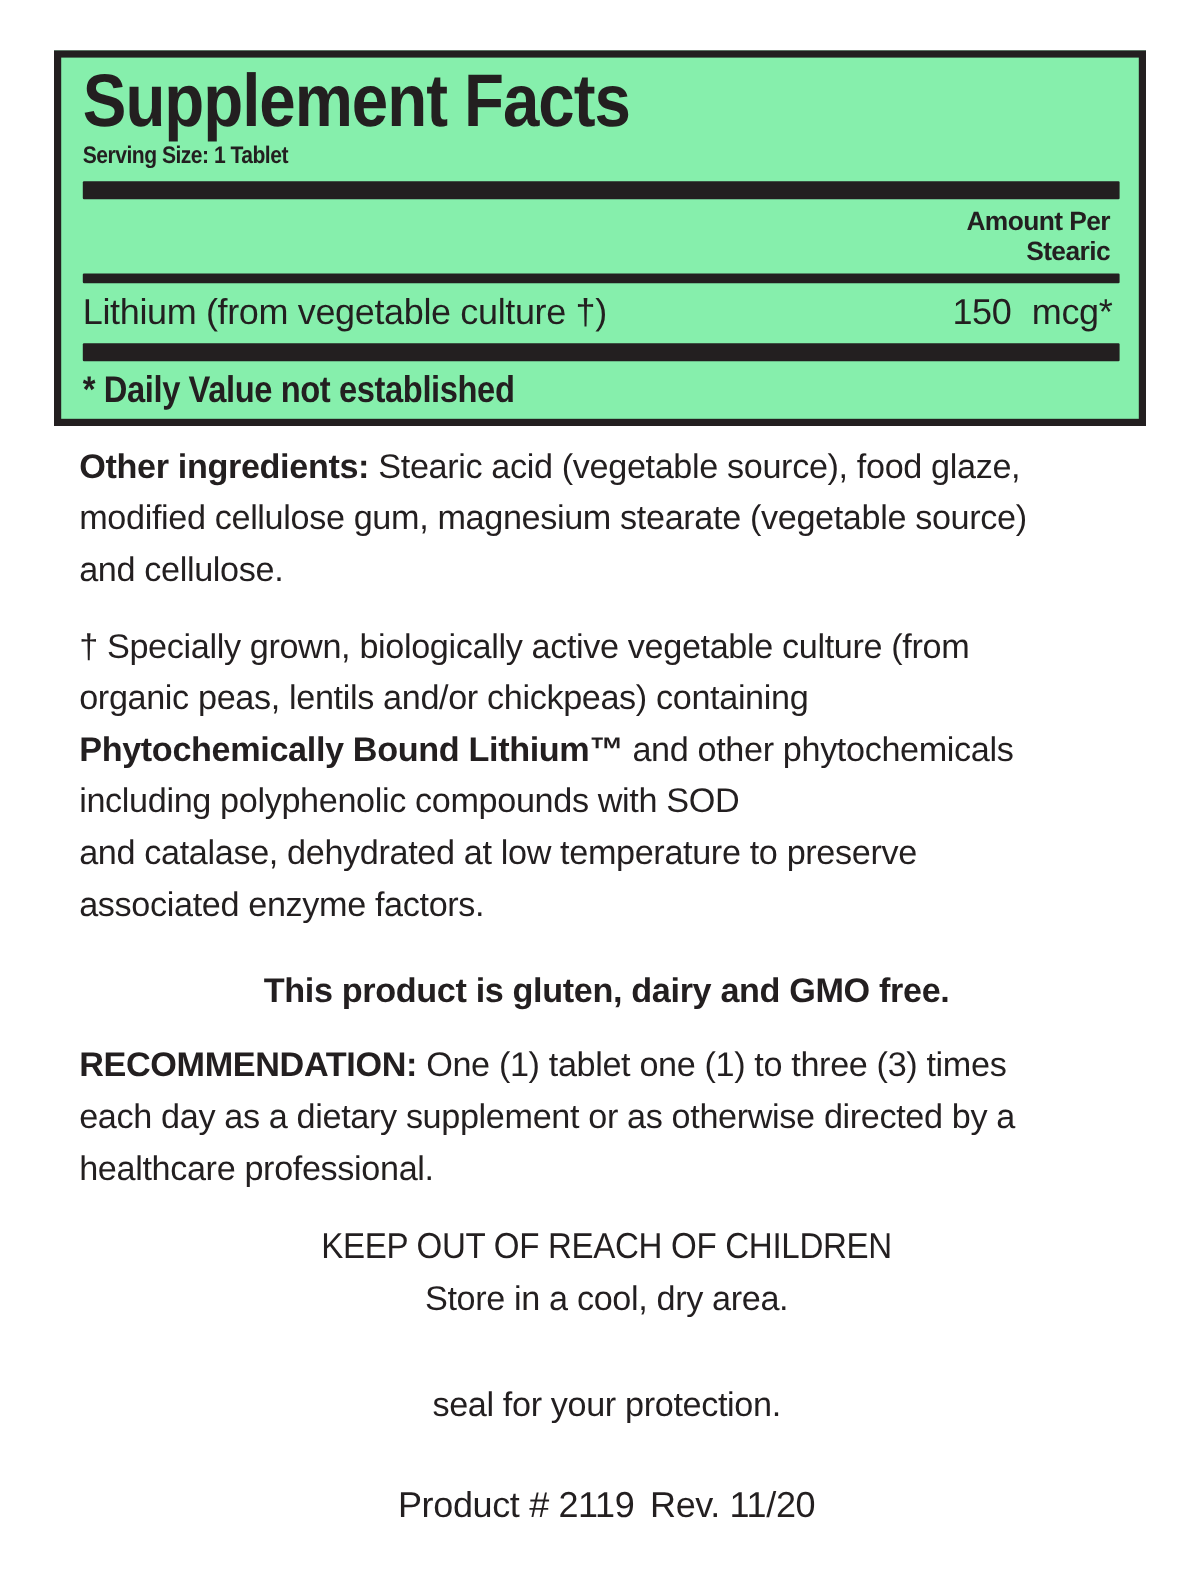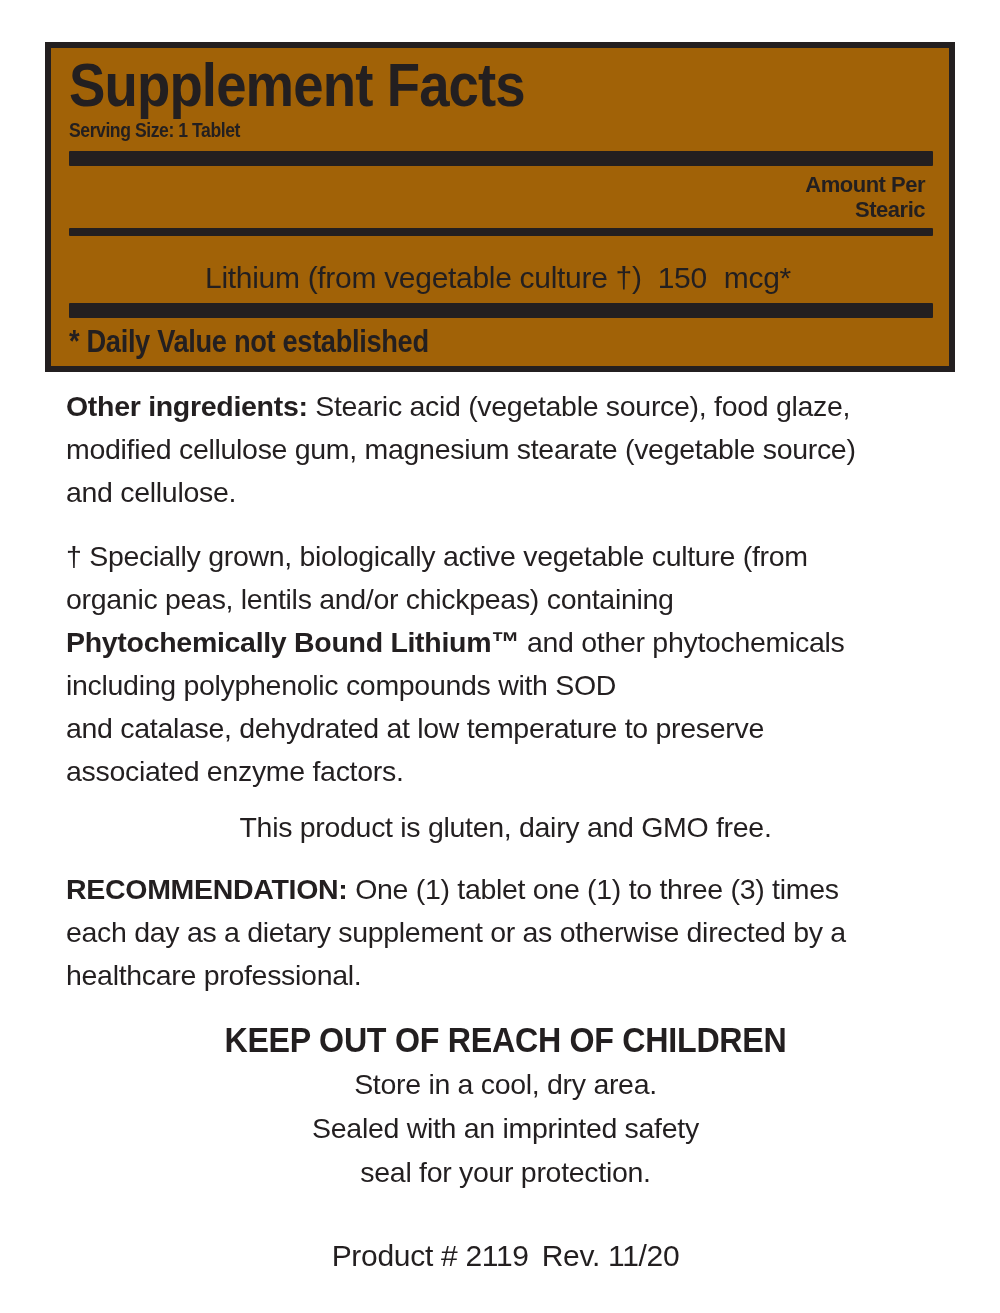--- a/index.html
+++ b/index.html
@@ -9,21 +9,21 @@
     font-family: "Liberation Sans", sans-serif;
     color: #231f20;
     overflow: hidden;
   }
 
   
   .sf-panel {
     margin: 42px 45px 0 45px;
     border: 6px solid #231f20;
     padding: 4px 16px 6px 18px;
-    background: #a16207;
+    background: #86efac;
   }
   .sf-title {
     font-size: 62px;
     font-weight: 700;
     line-height: 1.05;
     letter-spacing: -1px;
     white-space: nowrap;
   }
   .squeeze { display: inline-block; transform: scaleX(0.88); transform-origin: left center; }
   .squeeze-c { display: inline-block; transform: scaleX(0.92); transform-origin: center center; }
@@ -42,23 +42,23 @@
     margin-top: 7px;
     text-align: right;
     font-size: 22px;
     font-weight: 700;
     line-height: 1.13;
     letter-spacing: -0.5px;
     padding-right: 8px;
   }
   .bar-2 { margin-top: 5px; }
   .ingredient-row {
-    margin-top: 24px;
+    margin-top: 7px;
     display: flex;
-    justify-content: center;
+    justify-content: space-between;
     align-items: baseline;
     font-size: 30px;
     letter-spacing: -0.3px;
     line-height: 1.2;
     gap: 16px;
   }
   .ingredient-amount-wrap { white-space: nowrap; padding-right: 6px; }
   .ingredient-unit { display: inline-block; margin-left: 17px; }
   .bar-3 { margin-top: 7px; }
   .daily-value {
@@ -76,23 +76,23 @@
     width: 879px;
     font-size: 28.5px;
     line-height: 43px;
     letter-spacing: -0.3px;
   }
   .para { white-space: nowrap; }
   .para b, .para strong { font-weight: 700; }
   .p-other { margin-top: 0; }
   .p-dagger { margin-top: 21px; }
   .center-line { text-align: center; white-space: normal; }
-  .p-gluten { margin-top: 12px; font-weight: 400; line-height: 44px; }
+  .p-gluten { margin-top: 28px; font-weight: 700; line-height: 44px; }
   .p-reco { margin-top: 19px; }
-  .p-keepout { margin-top: 21px; font-weight: 700; font-size: 35px; line-height: 44px; }
+  .p-keepout { margin-top: 21px; font-weight: 400; font-size: 30px; line-height: 44px; }
   .p-storage { line-height: 44px; }
   .p-footer { margin-top: 40px; font-size: 30px; line-height: 44px; }
   .footer-rev { display: inline-block; margin-left: 13px; }
 </style>
 </head>
 <body>
 
 <div class="sf-panel">
   <div class="sf-title">
     <span class="squeeze">Supplement Facts</span>
@@ -146,21 +146,21 @@
     <span>each day as a dietary supplement or as otherwise directed by a</span><br>
     <span>healthcare professional.</span>
   </div>
 
   <div class="center-line p-keepout">
     <span class="squeeze-c">KEEP OUT OF REACH OF CHILDREN</span>
   </div>
 
   <div class="center-line p-storage">
     <span>Store in a cool, dry area.</span><br>
-    <span>Sealed with an imprinted safety</span><br>
+    <br>
     <span>seal for your protection.</span>
   </div>
 
   <div class="center-line p-footer">
     <span>Product # 2119</span><span class="footer-rev">Rev. 11/20</span>
   </div>
 
 </div>
 
 </body></html>

